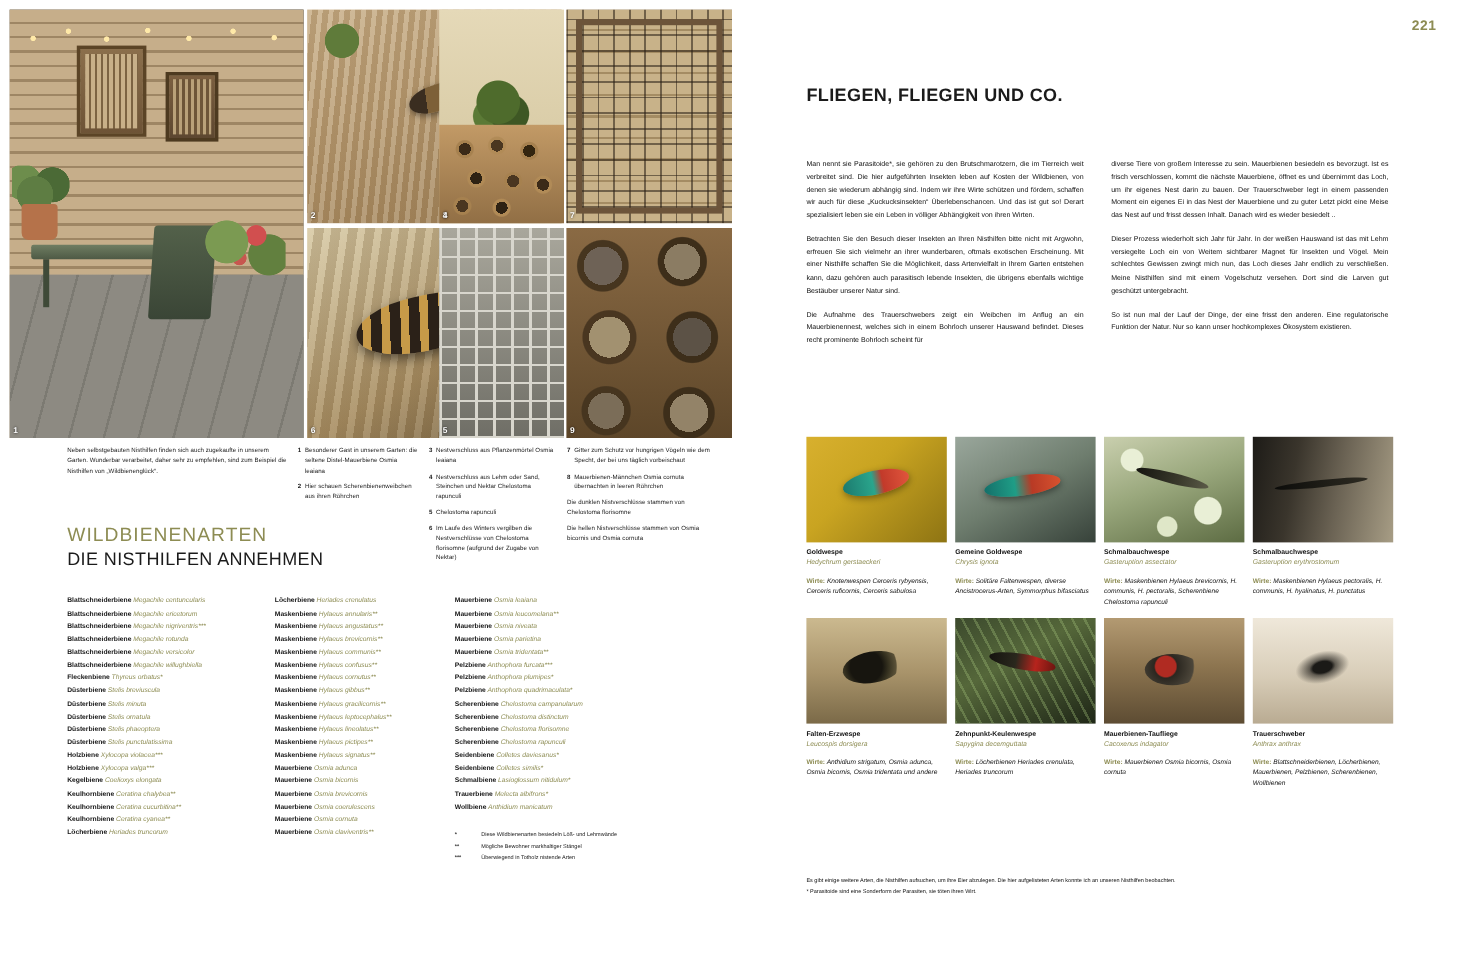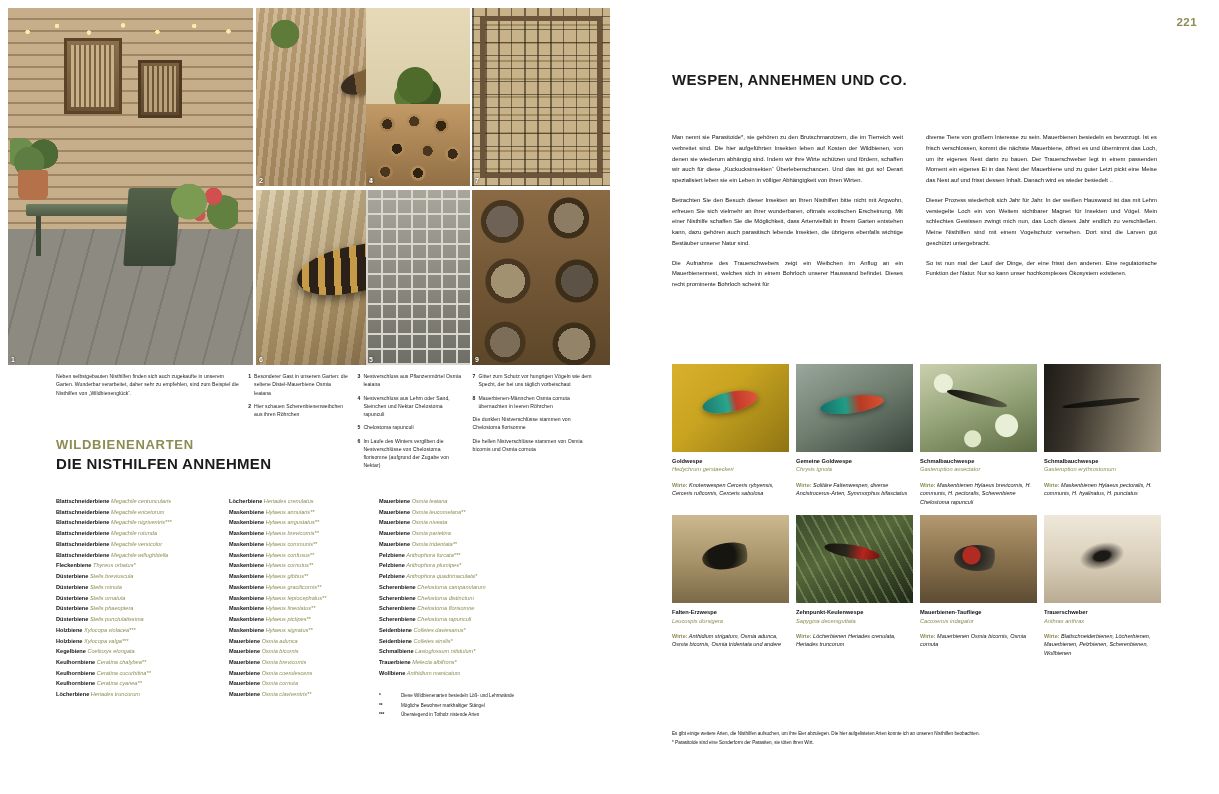--- a/index.html
+++ b/index.html
@@ -180,22 +180,22 @@
   .cc1 { width:190px; }
   .cc2 { width:104px; }
   .cc3 { width:110px; }
   .cc4 { width:128px; }
   .cap-item { display:flex; gap:3px; margin-bottom:5px; }
   .cap-item .n { flex:0 0 auto; font-weight:700; }
   .cap-item .t { flex:1 1 auto; }
 
   
   .wb-head { position:absolute; left:56px; top:438px; }
-  .wb-title { font-size:13px; font-weight:700; color:#8d8c53; letter-spacing:.055em; line-height:1.12; }
-  .wb-sub { font-size:15px; font-weight:700; color:#1b1b1b; letter-spacing:.022em; line-height:1.2; margin-top:2px; }
+  .wb-title { font-size:16px; font-weight:400; color:#8d8c53; letter-spacing:.055em; line-height:1.12; }
+  .wb-sub { font-size:15px; font-weight:400; color:#1b1b1b; letter-spacing:.022em; line-height:1.2; margin-top:2px; }
 
   
   .species { position:absolute; left:56px; top:496px; width:546px; display:flex; gap:0; }
   .sp-col { font-size:5.6px; line-height:1.92; }
   .spc1 { width:173px; }
   .spc2 { width:150px; }
   .spc3 { width:223px; }
   .sp-row { white-space:nowrap; }
   .sp-de { font-weight:700; color:#141414; }
   .sp-la { color:#8d8c53; font-style:italic; }
@@ -455,21 +455,21 @@
             </div>
           </div>
       </div>
     </div>
   </div>
 
   <div class="right-page">
     <div class="folio">221</div>
 
     <div class="rp-head">
-      <div class="rp-sub">WESPEN, ANNEHMEN UND CO.</div>
+      <div class="rp-sub">FLIEGEN, FLIEGEN UND CO.</div>
     </div>
 
     <div class="rp-body">
       <div class="rp-col">
         <p>Man nennt sie Parasitoide*, sie gehören zu den Brutschmarotzern, die im Tierreich weit verbreitet sind. Die hier aufgeführten Insekten leben auf Kosten der Wildbienen, von denen sie wiederum abhängig sind. Indem wir ihre Wirte schützen und fördern, schaffen wir auch für diese „Kuckucksinsekten“ Überlebenschancen. Und das ist gut so! Derart spezialisiert leben sie ein Leben in völliger Abhängigkeit von ihren Wirten.</p>
         <p>Betrachten Sie den Besuch dieser Insekten an Ihren Nisthilfen bitte nicht mit Argwohn, erfreuen Sie sich vielmehr an ihrer wunderbaren, oftmals exotischen Erscheinung. Mit einer Nisthilfe schaffen Sie die Möglichkeit, dass Artenvielfalt in Ihrem Garten entstehen kann, dazu gehören auch parasitisch lebende Insekten, die übrigens ebenfalls wichtige Bestäuber unserer Natur sind.</p>
         <p>Die Aufnahme des Trauerschwebers zeigt ein Weibchen im Anflug an ein Mauerbienennest, welches sich in einem Bohrloch unserer Hauswand befindet. Dieses recht prominente Bohrloch scheint für</p>
       </div>
       <div class="rp-col">
         <p>diverse Tiere von großem Interesse zu sein. Mauerbienen besiedeln es bevorzugt. Ist es frisch verschlossen, kommt die nächste Mauerbiene, öffnet es und übernimmt das Loch, um ihr eigenes Nest darin zu bauen. Der Trauerschweber legt in einem passenden Moment ein eigenes Ei in das Nest der Mauerbiene und zu guter Letzt pickt eine Meise das Nest auf und frisst dessen Inhalt. Danach wird es wieder besiedelt ..</p>

